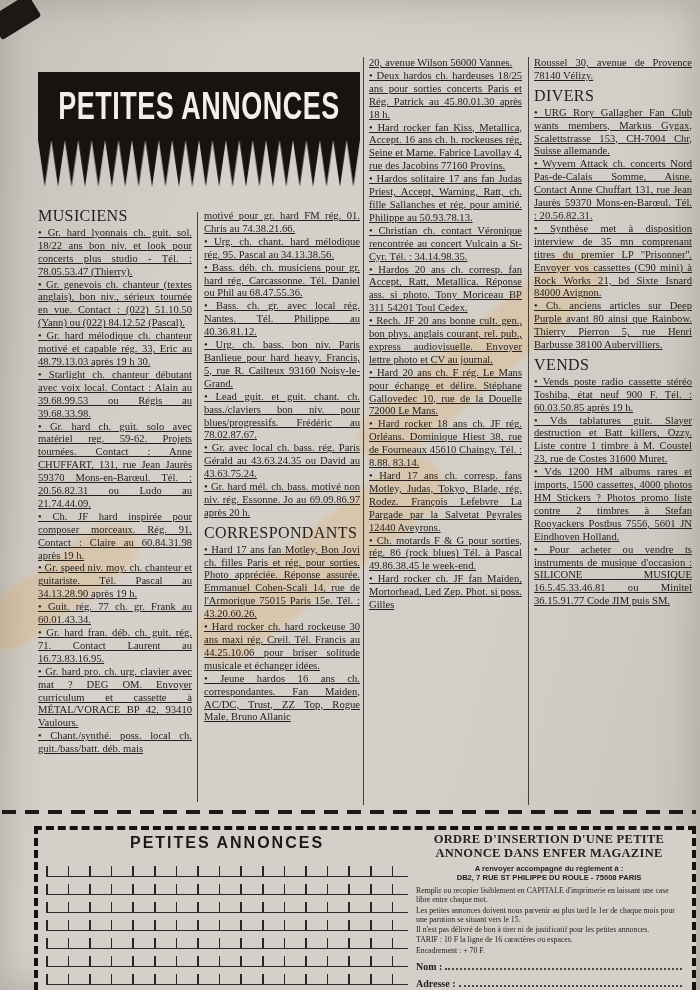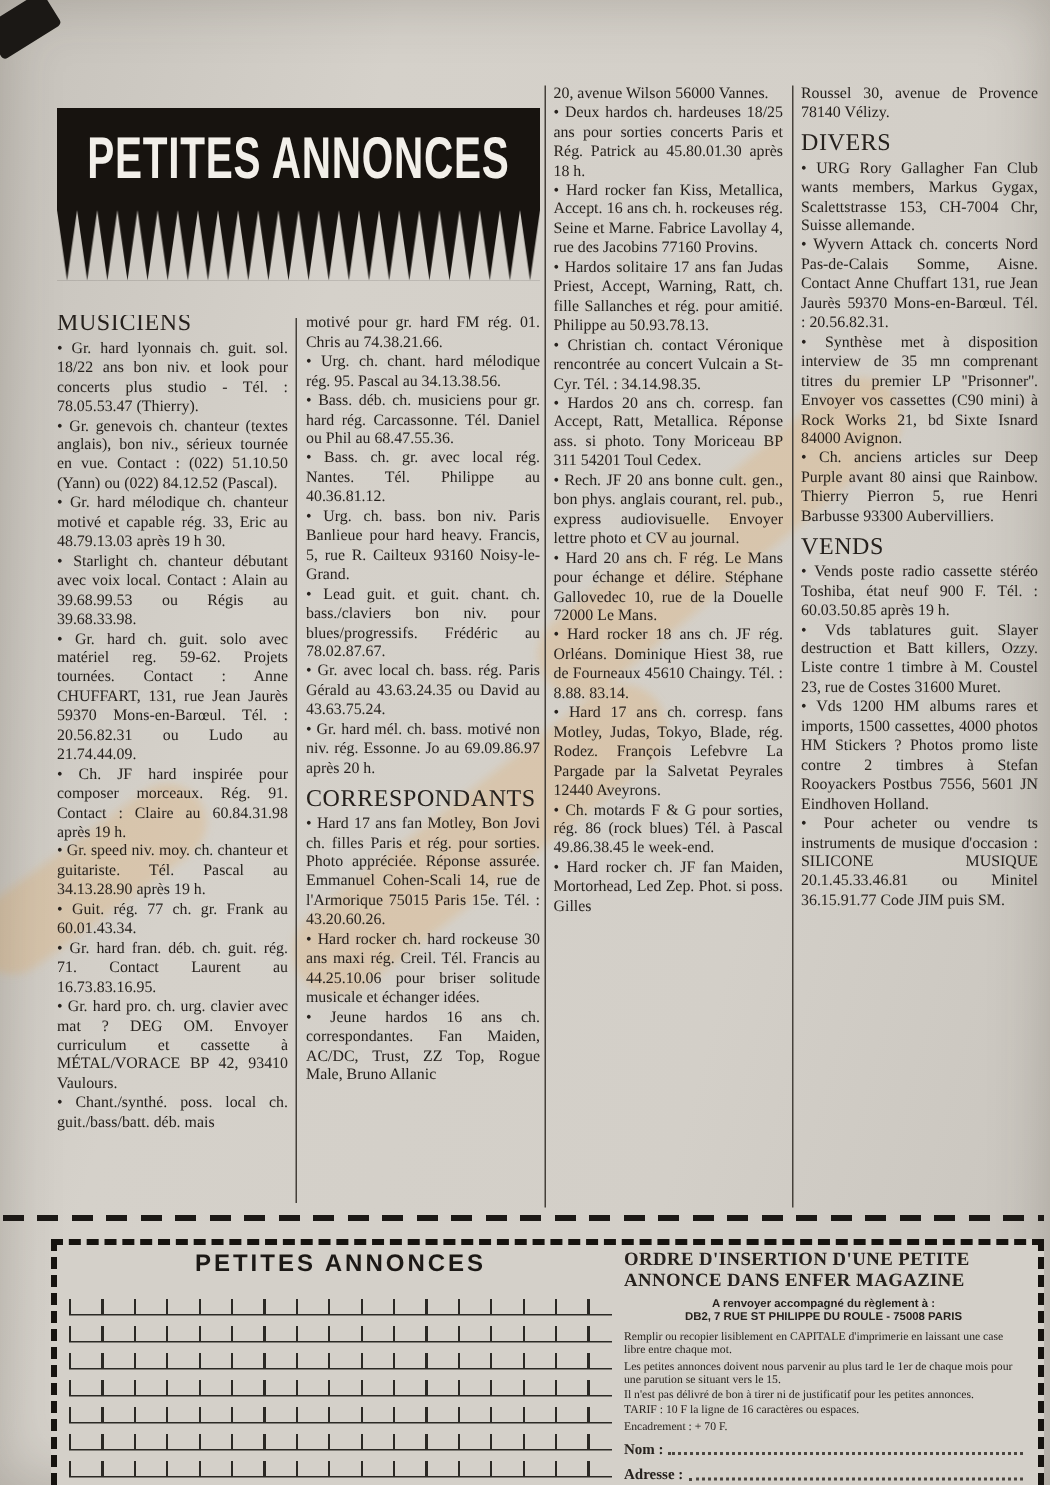--- a/index.html
+++ b/index.html
@@ -20,42 +20,42 @@
         transform:rotate(-36deg);pointer-events:none;}
   .wm1{left:-30px;top:560px;width:180px;height:52px;}
   .wm2{left:170px;top:530px;width:300px;height:60px;transform:rotate(-38deg);}
   .wm3{left:330px;top:330px;width:300px;height:56px;transform:rotate(-40deg);}
   
   .col{position:absolute;overflow:hidden;font-size:10.6px;line-height:12.9px;text-align:justify;}
   .col1{left:38px;top:210px;width:154px;height:594px;}
   .col2{left:204px;top:210px;width:156px;height:594px;}
   .col3{left:369px;top:57px;width:153px;height:748px;}
   .col4{left:534px;top:57px;width:158px;height:748px;}
-  .ad{margin:0;}
+  .ad{margin:0;text-decoration:underline;}
   .section-heading{font-size:16px;font-weight:normal;margin:7px 0 4px;letter-spacing:.4px;}
   .col .section-heading:first-child{margin-top:0;}
   .vsep{position:absolute;width:1px;background:#45403a;}
   .sep1{left:197px;top:212px;height:590px;}
   .sep2{left:363px;top:57px;height:748px;}
   .sep3{left:528px;top:57px;height:748px;}
   
   .cutline{position:absolute;left:2px;top:810px;width:694px;height:4px;
         background:repeating-linear-gradient(to right,#1c1916 0 14px,transparent 14px 23px);}
   
   .form{position:absolute;left:34px;top:826px;width:654px;height:180px;border:4px dashed #16130f;
         background:#d4d0c9;}
   .form-left{position:absolute;left:8px;top:4px;width:362px;}
   .form-left-title{font-family:"Liberation Sans",sans-serif;font-weight:800;font-size:16px;
         letter-spacing:2px;text-align:center;color:#1c1916;}
   .ad-grid{margin-top:7px;}
   .comb-row{position:relative;height:17px;border-bottom:1.6px solid #2b2925;}
   .comb-row::after{content:"";position:absolute;left:0;right:0;bottom:0;height:10px;
         background:repeating-linear-gradient(to right,#2b2925 0 1.5px,transparent 1.5px 21.6px);}
   .form-right{position:absolute;left:378px;top:2px;width:266px;}
-  .fr-title{font-weight:bold;font-size:12.5px;line-height:14px;text-align:left;letter-spacing:.3px;}
+  .fr-title{font-weight:bold;font-size:12.5px;line-height:14px;text-align:center;letter-spacing:.3px;}
   .fr-send{font-family:"Liberation Sans",sans-serif;font-weight:bold;font-size:7.6px;line-height:9px;
         text-align:center;margin-top:4px;}
   .instr{font-size:7.8px;line-height:9.3px;margin-top:4px;}
   .instr p{margin:0 0 1px;}
   .dotrow{display:flex;align-items:flex-end;font-size:10px;font-weight:bold;margin-top:5px;}
   .dotleader{flex:1;border-bottom:2px dotted #4a453f;margin:0 0 2px 3px;height:8px;}
 </style>
 </head>
 <body>
 
@@ -122,26 +122,26 @@
       <p class="ad">• Hard 17 ans ch. corresp. fans Motley, Judas, Tokyo, Blade, rég. Rodez. François Lefebvre La Pargade par la Salvetat Peyrales 12440 Aveyrons.</p>
       <p class="ad">• Ch. motards F &amp; G pour sorties, rég. 86 (rock blues) Tél. à Pascal 49.86.38.45 le week-end.</p>
       <p class="ad">• Hard rocker ch. JF fan Maiden, Mortorhead, Led Zep. Phot. si poss. Gilles</p>
     </div>
   <div class="col col4">
       <p class="ad">Roussel 30, avenue de Provence 78140 Vélizy.</p>
       <h2 class="section-heading">DIVERS</h2>
       <p class="ad">• URG Rory Gallagher Fan Club wants members, Markus Gygax, Scalettstrasse 153, CH-7004 Chr, Suisse allemande.</p>
       <p class="ad">• Wyvern Attack ch. concerts Nord Pas-de-Calais Somme, Aisne. Contact Anne Chuffart 131, rue Jean Jaurès 59370 Mons-en-Barœul. Tél. : 20.56.82.31.</p>
       <p class="ad">• Synthèse met à disposition interview de 35 mn comprenant titres du premier LP ''Prisonner''. Envoyer vos cassettes (C90 mini) à Rock Works 21, bd Sixte Isnard 84000 Avignon.</p>
-      <p class="ad">• Ch. anciens articles sur Deep Purple avant 80 ainsi que Rainbow. Thierry Pierron 5, rue Henri Barbusse 93300 Aubervilliers.</p>
+      <p class="ad">• Ch. anciens articles sur Deep Purple avant 80 ainsi que Rainbow. Thierry Pierron 5, rue Henri Barbusse 38100 Aubervilliers.</p>
       <h2 class="section-heading">VENDS</h2>
       <p class="ad">• Vends poste radio cassette stéréo Toshiba, état neuf 900 F. Tél. :  60.03.50.85 après 19 h.</p>
       <p class="ad">• Vds tablatures guit. Slayer destruction et Batt killers, Ozzy. Liste contre 1 timbre à M. Coustel 23, rue de Costes 31600 Muret.</p>
       <p class="ad">• Vds 1200 HM albums rares et imports, 1500 cassettes, 4000 photos HM Stickers ? Photos promo liste contre 2 timbres à Stefan Rooyackers Postbus 7556, 5601 JN Eindhoven Holland.</p>
-      <p class="ad">• Pour acheter ou vendre ts instruments de musique d'occasion :  SILICONE MUSIQUE 20.1.45.33.46.81 ou Minitel 36.15.91.77 Code JIM puis SM.</p>
+      <p class="ad">• Pour acheter ou vendre ts instruments de musique d'occasion :  SILICONE MUSIQUE 16.5.45.33.46.81 ou Minitel 36.15.91.77 Code JIM puis SM.</p>
     </div>
 
   <div class="vsep sep1"></div>
   <div class="vsep sep2"></div>
   <div class="vsep sep3"></div>
 
   <div class="cutline"></div>
 
   <div class="form">
     <div class="form-left">

